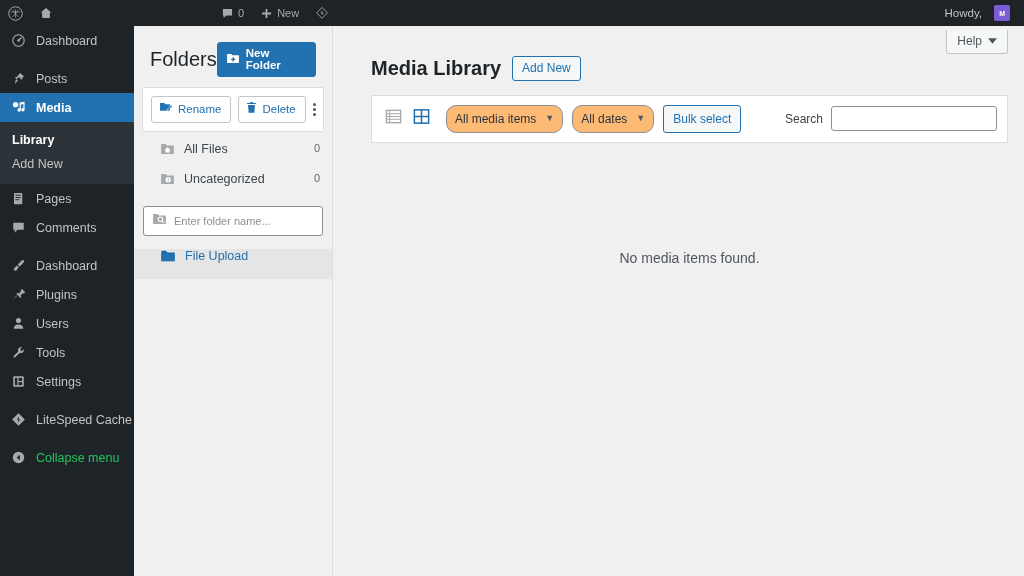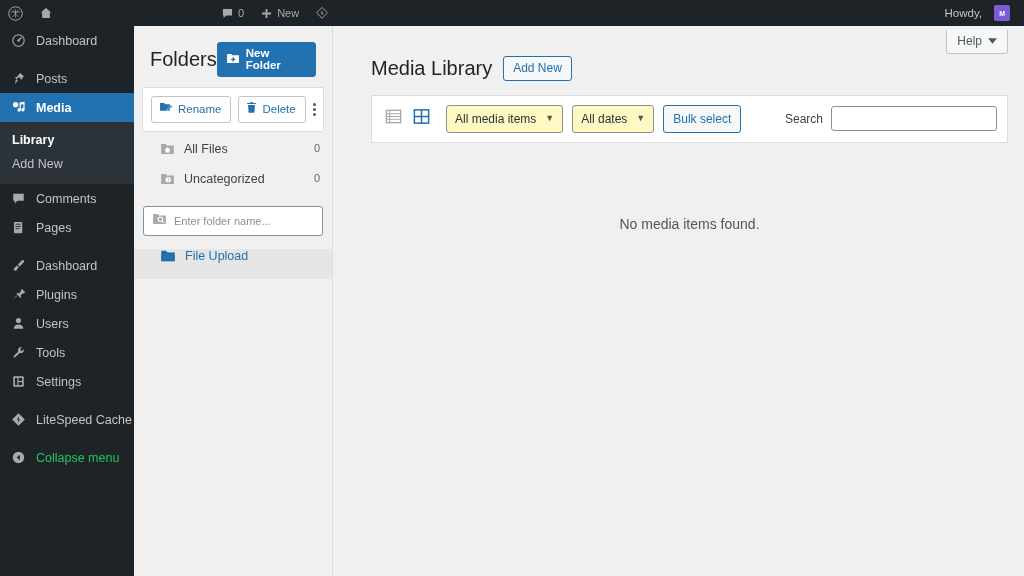--- a/index.html
+++ b/index.html
@@ -116,52 +116,52 @@
     background: #f0f0f1;
   }
   .help-wrap { display: flex; justify-content: flex-end; padding: 4px 16px 0 0; }
   .btn-help {
     display: flex; align-items: center; gap: 6px;
     background: #f6f7f7; border: 1px solid #c3c4c7; border-top: 0;
     border-radius: 0 0 3px 3px;
     font-size: 12px; color: #50575e; padding: 4px 10px 5px 10px;
   }
   .page-head { display: flex; align-items: center; gap: 11px; padding: 2px 0 0 16px; }
-  .page-title { font-size: 20px; font-weight: 400; color: #1d2327; }
+  .page-title { font-size: 20px; font-weight: 700; color: #1d2327; }
   .btn-addnew {
     background: #f6f7f7; border: 1px solid #2271b1; border-radius: 3px;
     color: #2271b1; font-size: 12px; padding: 3px 9px; line-height: 1.4;
   }
   .toolbar {
     margin: 14px 16px 0 16px; background: #fff; border: 1px solid #dcdcde;
     display: flex; align-items: center; padding: 9px 10px; gap: 9px;
   }
   .viewtoggle { display: flex; align-items: center; gap: 5px; margin-right: 4px; }
   .vt-btn {
     width: 23px; height: 23px; display: flex; align-items: center; justify-content: center;
   }
   .select-box {
     display: flex; align-items: center; gap: 9px;
-    border: 1px solid #8c8f94; border-radius: 3px; background: #fef9c3;
+    border: 1px solid #8c8f94; border-radius: 10px; background: #fdba74;
     font-size: 12px; color: #2c3338; padding: 4px 8px; line-height: 1.5;
   }
   .select-box .chev { color: #50575e; font-size: 9px; }
   .btn-bulk {
     background: #f6f7f7; border: 1px solid #2271b1; border-radius: 3px;
     color: #2271b1; font-size: 12px; padding: 4px 9px; line-height: 1.5;
   }
   .search-wrap { margin-left: auto; display: flex; align-items: center; gap: 8px; }
   .search-label { font-size: 12px; color: #3c434a; }
   .search-input {
     width: 166px; height: 25px; border: 1px solid #8c8f94; border-radius: 3px;
     background: #fff; outline: none; font-size: 12px; padding: 0 6px;
     font-family: "Liberation Sans", sans-serif; color: #2c3338;
   }
   .empty {
-    text-align: center; font-size: 14px; color: #50575e; padding-top: 73px;
+    text-align: center; font-size: 14px; color: #50575e; padding-top: 107px;
   }
 </style>
 </head>
 <body>
 
 <div class="screen">
 
   <div class="adminbar">
     <div class="ab-left">
       <div class="ab-item">
@@ -255,36 +255,36 @@
         <span>Library</span>
       </div>
       <div class="sub-item">
         <span>Add New</span>
       </div>
     </div>
 
     <div class="menu-item">
       <span class="mi-icon">
         <svg width="15" height="15" viewBox="0 0 20 20">
-            <path d="M3 3.5h14v9.5H8.5L5 17v-4H3V3.5z" fill="currentColor"></path>
-          </svg>
-      </span>
-      <span>Comments</span>
-    </div>
-
-    <div class="menu-item">
-      <span class="mi-icon">
-        <svg width="15" height="15" viewBox="0 0 20 20">
             <rect x="4" y="2.5" width="11" height="15" rx="1" fill="currentColor"></rect>
             <rect x="6" y="5" width="7" height="1.2" fill="#1d2327"></rect>
             <rect x="6" y="8" width="7" height="1.2" fill="#1d2327"></rect>
             <rect x="6" y="11" width="5" height="1.2" fill="#1d2327"></rect>
           </svg>
       </span>
       <span>Pages</span>
+    </div>
+
+    <div class="menu-item">
+      <span class="mi-icon">
+        <svg width="15" height="15" viewBox="0 0 20 20">
+            <path d="M3 3.5h14v9.5H8.5L5 17v-4H3V3.5z" fill="currentColor"></path>
+          </svg>
+      </span>
+      <span>Comments</span>
     </div>
 
     <div class="menu-sep"></div>
 
     <div class="menu-item">
       <span class="mi-icon">
         <svg width="15" height="15" viewBox="0 0 20 20">
             <path d="M17 3.3c-1-1-2-.5-3 .4l-5 4.8 2.8 2.8 4.6-5c.9-1 1.4-2 .6-3zM7.8 10l-3 3c-.7.7-.6 2-1.6 2.8 1.4 1.5 3.6 1.2 4.6.2.8-.8.7-1.8 1.3-2.4l1.5-1.5L7.8 10z" fill="currentColor"></path>
           </svg>
       </span>

